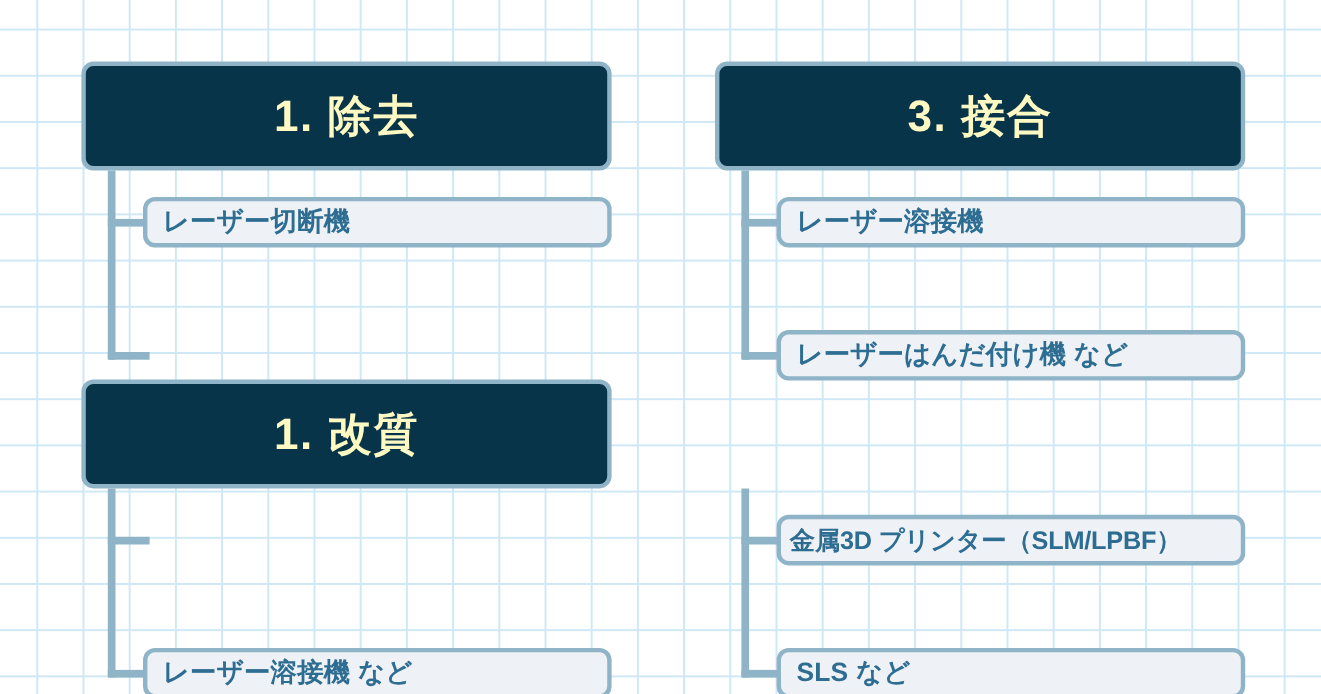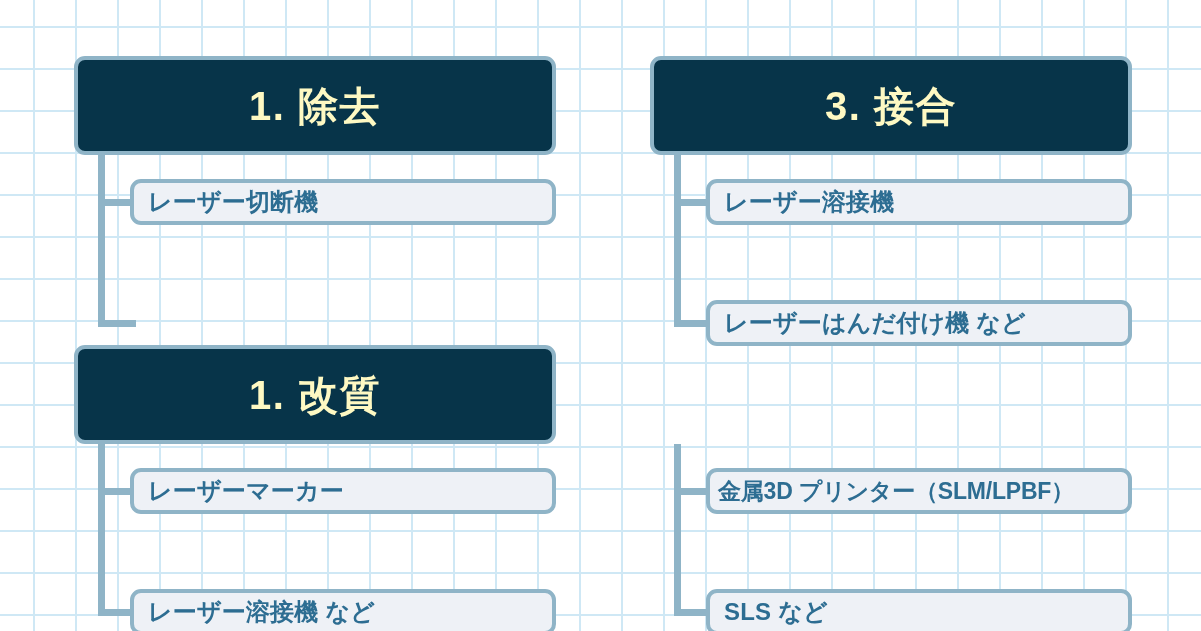--- a/index.html
+++ b/index.html
@@ -150,23 +150,20 @@
     </div>
   </div>
 
   <div class="group col-left row-bottom">
     <div class="header-box">
       <span class="header-label">1. 改質</span>
     </div>
     <div class="connector trunk"></div>
     <div class="connector stub s1"></div>
     <div class="connector stub s2"></div>
-    <div class="child-box c1">
-      <span class="child-label">レーザーマーカー</span>
-    </div>
     <div class="child-box c2">
       <span class="child-label">レーザー溶接機 など</span>
     </div>
   </div>
 
   <div class="group col-right row-bottom">
     <div class="connector trunk"></div>
     <div class="connector stub s1"></div>
     <div class="connector stub s2"></div>
     <div class="child-box c1">

